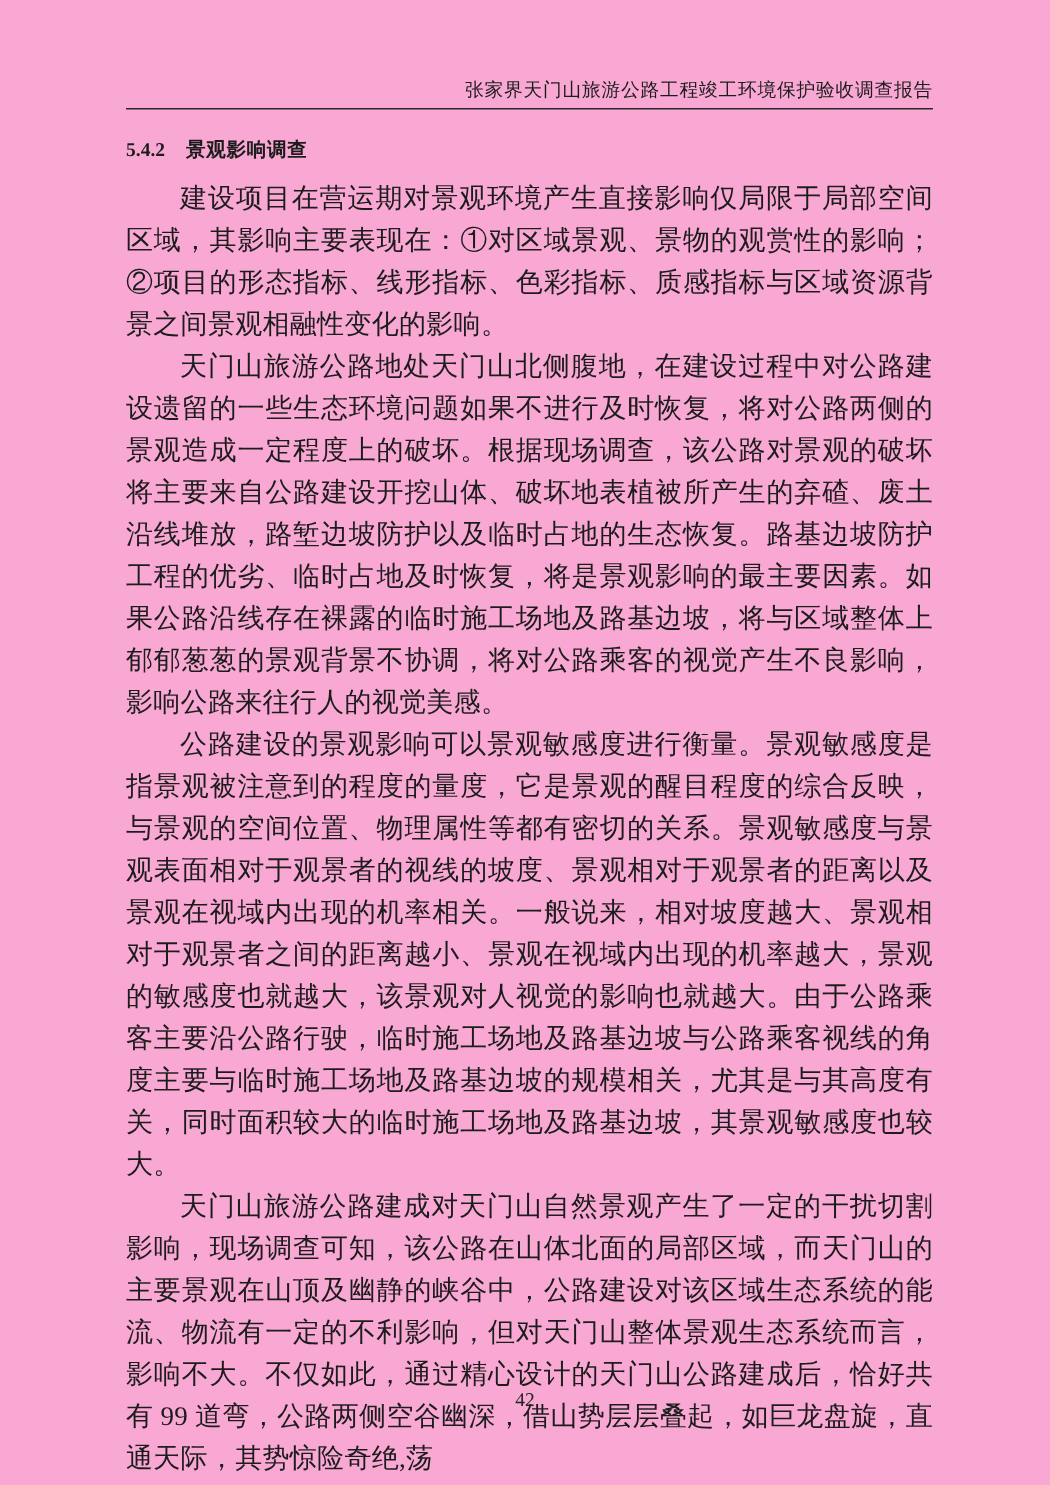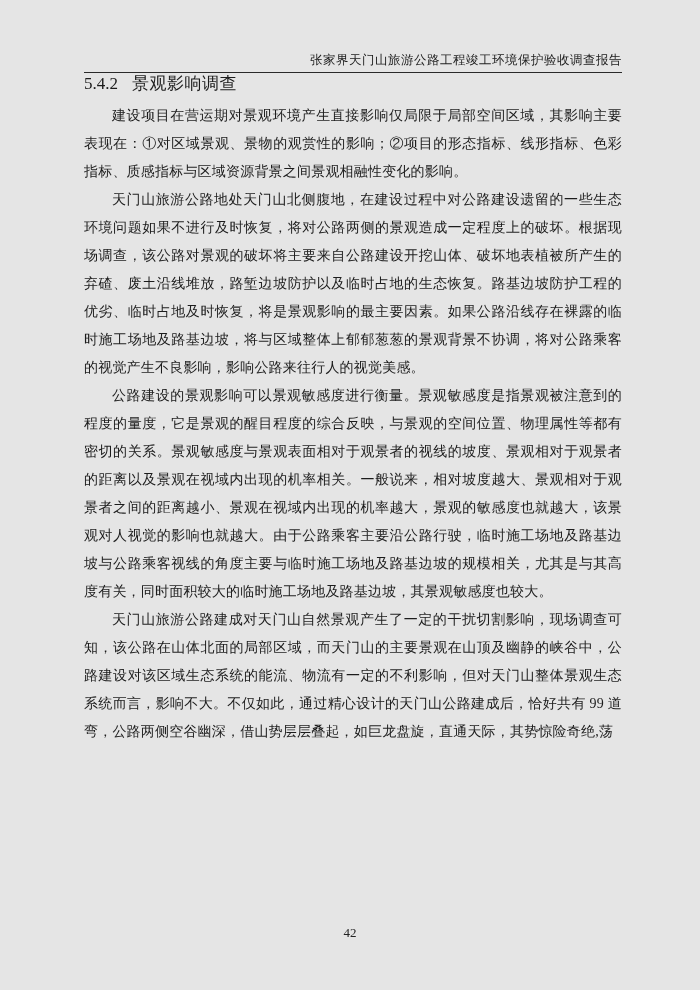--- a/index.html
+++ b/index.html
@@ -5,54 +5,55 @@
   html, body {
     margin: 0;
     padding: 0;
     background: #ffffff;
   }
   .page {
     position: relative;
     width: 700px;
     height: 990px;
     margin: 0 auto;
-    background: #e5e5e5;
+    background: #f9a8d4;
     color: #1c1c1c;
     font-family: "Liberation Serif", "DejaVu Serif", serif;
     overflow: hidden;
     box-sizing: border-box;
   }
   .content {
     padding: 0 78px 0 84px;
   }
   .report-header {
     margin-top: 53px;
     font-size: 12.5px;
     line-height: 15px;
     text-align: right;
     letter-spacing: 0.5px;
     padding-bottom: 4px;
     border-bottom: 1.5px solid #2a2a2a;
   }
   .section-heading {
-    font-size: 17px;
+    margin-top: 16px;
+    font-size: 13px;
     line-height: 22px;
-    font-weight: 400;
+    font-weight: 700;
     letter-spacing: 0.5px;
   }
   .section-heading .sec-num {
     margin-right: 14px;
     letter-spacing: 0;
   }
   .body-text {
     margin-top: 7px;
   }
   .body-text p {
     margin: 0;
-    font-size: 14px;
+    font-size: 18px;
     line-height: 28px;
     text-align: justify;
     text-indent: 2em;
     letter-spacing: 0.2px;
   }
   .sub-heading {
     margin: 0;
     font-size: 14.6px;
     line-height: 28px;
     text-indent: 2em;

